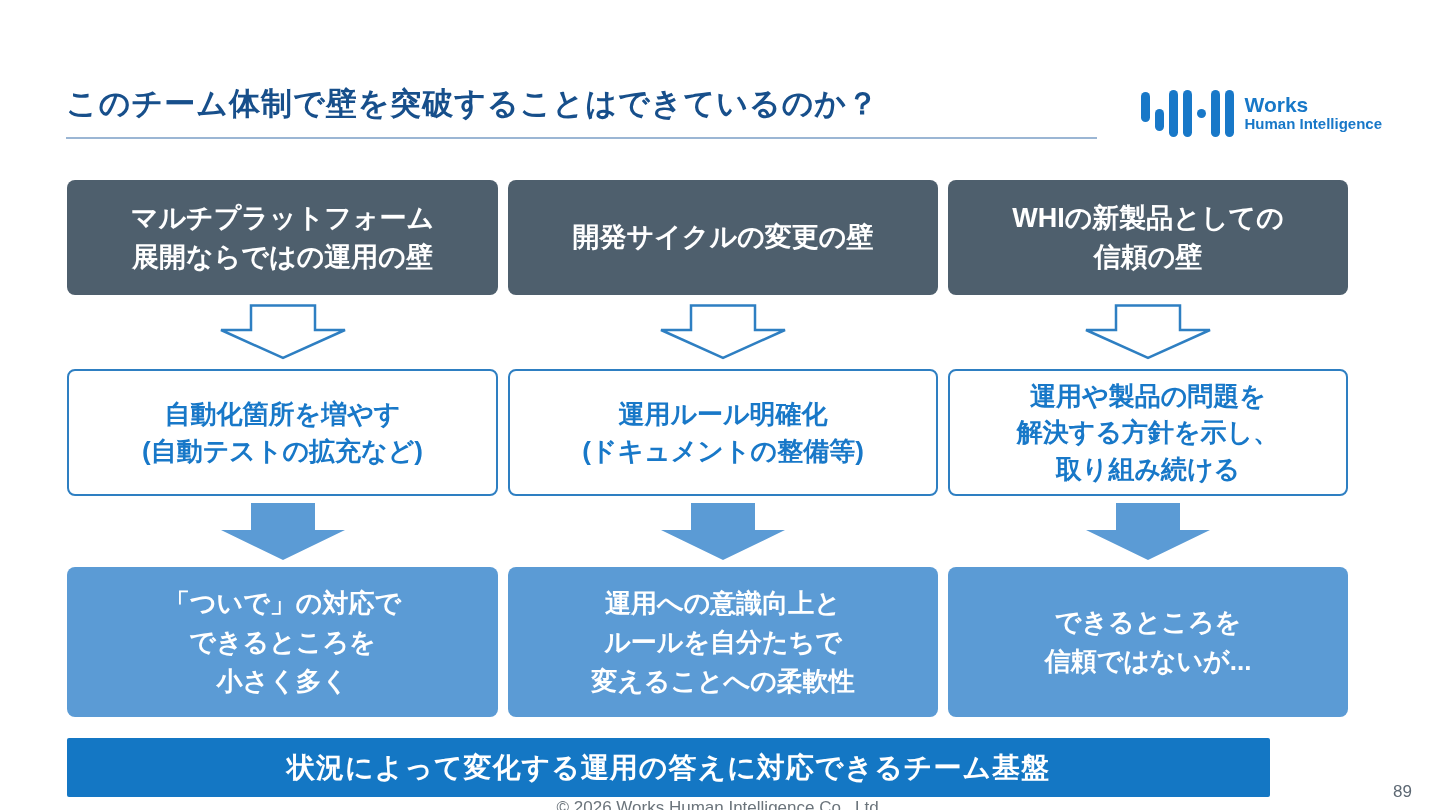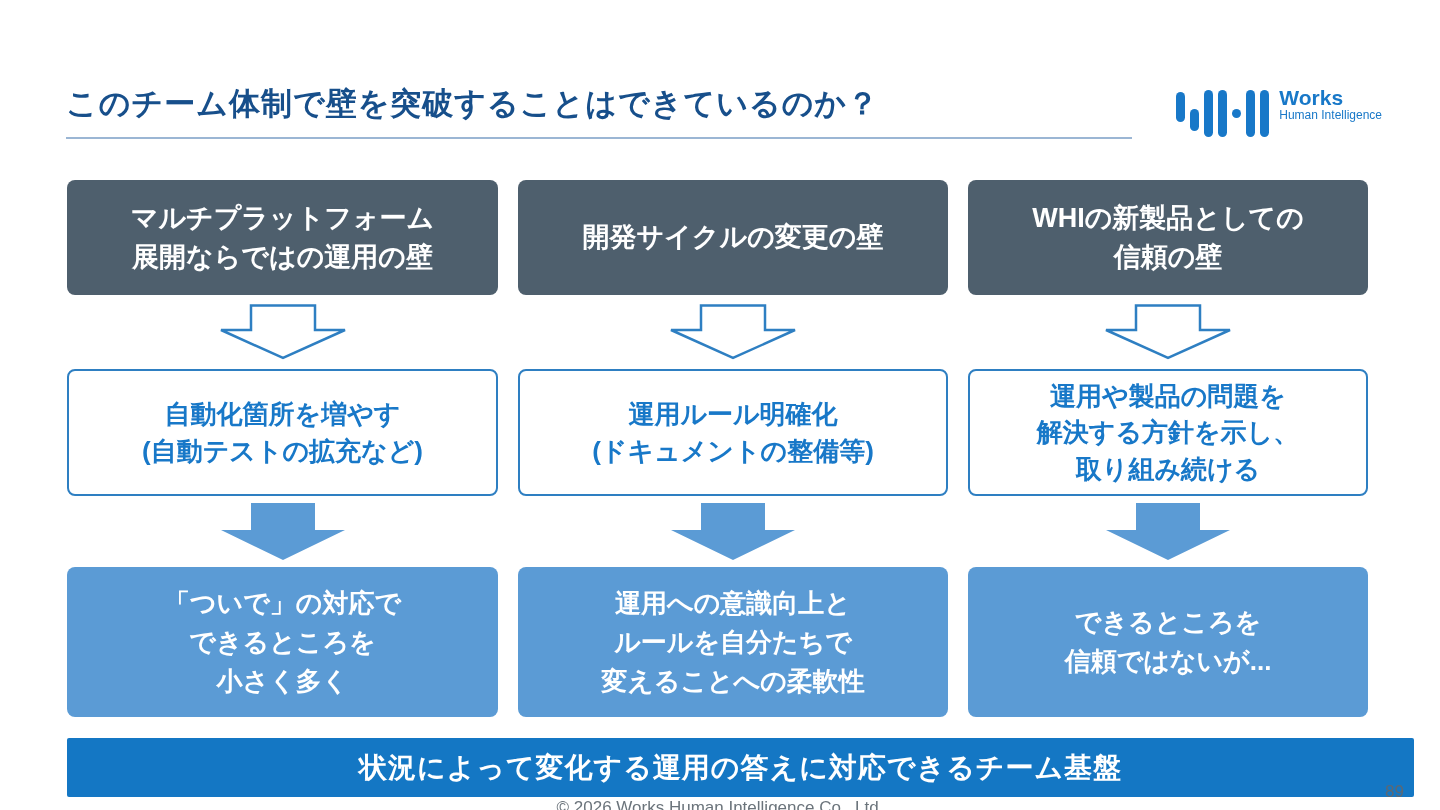--- a/index.html
+++ b/index.html
@@ -25,47 +25,48 @@
   }
   .page-title {
     font-size: 31px;
     font-weight: bold;
     color: #174f8b;
     letter-spacing: 1px;
     line-height: 1.2;
   }
   .logo {
     display: flex;
+    align-items: center;
     margin-left: 44px;
     padding-top: 2px;
   }
   .logo-bars {
     display: flex;
     align-items: center;
     gap: 5px;
     height: 52px;
     margin-right: 10px;
   }
   .lbar { width: 9px; border-radius: 5px; background: #1878c8; }
   .b1 { height: 30px; transform: translateY(-6px); }
   .b2 { height: 22px; transform: translateY(7px); }
   .b3, .b4, .b5, .b6 { height: 47px; }
   .ldot { width: 9px; height: 9px; border-radius: 50%; background: #1878c8; }
   .logo-text { color: #1878c8; line-height: 1.05; }
   .logo-text .lt1 { font-size: 21px; font-weight: bold; }
-  .logo-text .lt2 { font-size: 12px; font-weight: normal; }
+  .logo-text .lt2 { font-size: 15px; font-weight: bold; }
 
   
   .grid {
     margin: 41px 0 16px 67px;
     width: 1281px;
     display: grid;
     grid-template-columns: 431px 430px 400px;
     grid-template-rows: 115px 74px 127px 71px 150px;
-    column-gap: 20px;
+    column-gap: 10px;
   }
   .box {
     display: flex;
     align-items: center;
     justify-content: center;
     text-align: center;
     white-space: pre-line;
     font-weight: bold;
     border-radius: 8px;
     line-height: 1.45;
@@ -90,21 +91,21 @@
   }
   .arrow-cell {
     display: flex;
     align-items: center;
     justify-content: center;
   }
 
   
   .banner {
     margin: 21px 0 0 67px;
-    width: 1347px;
+    width: 1203px;
     height: 59px;
     background: #1477c4;
     border-radius: 2px;
     color: #ffffff;
     font-size: 28px;
     font-weight: bold;
     display: flex;
     align-items: center;
     justify-content: center;
     letter-spacing: 1px;
@@ -112,21 +113,21 @@
 
   
   .footer {
     margin-top: 1px;
     text-align: center;
     font-size: 17px;
     color: #6b747b;
   }
   .page-number {
     position: absolute;
-    right: 36px;
+    right: 28px;
     bottom: 8px;
     font-size: 17px;
     color: #5d6873;
   }
 </style>
 </head>
 <body>
 
 <div class="slide">
 

